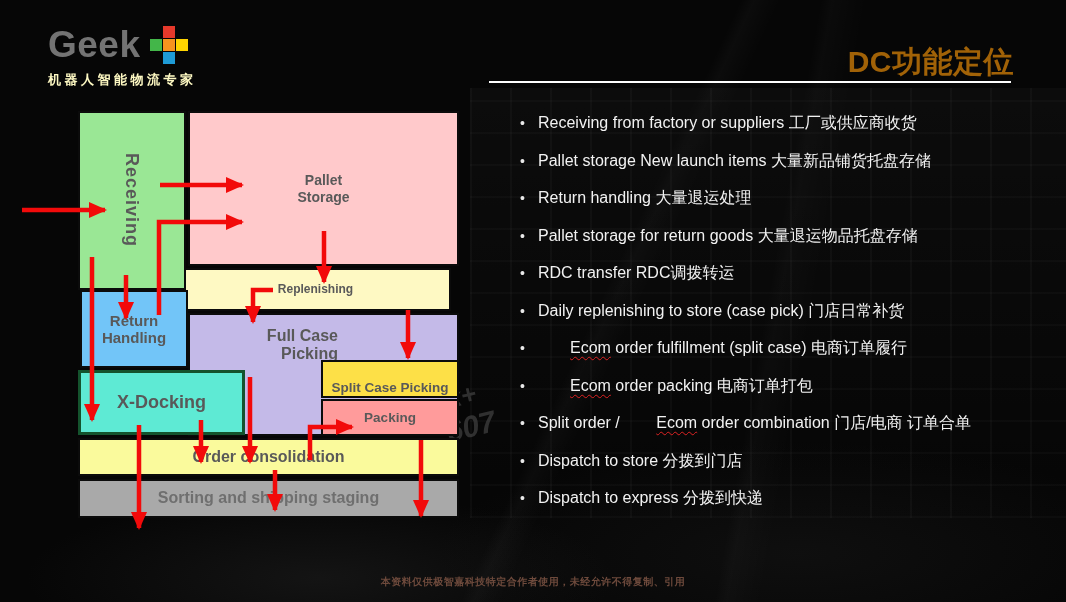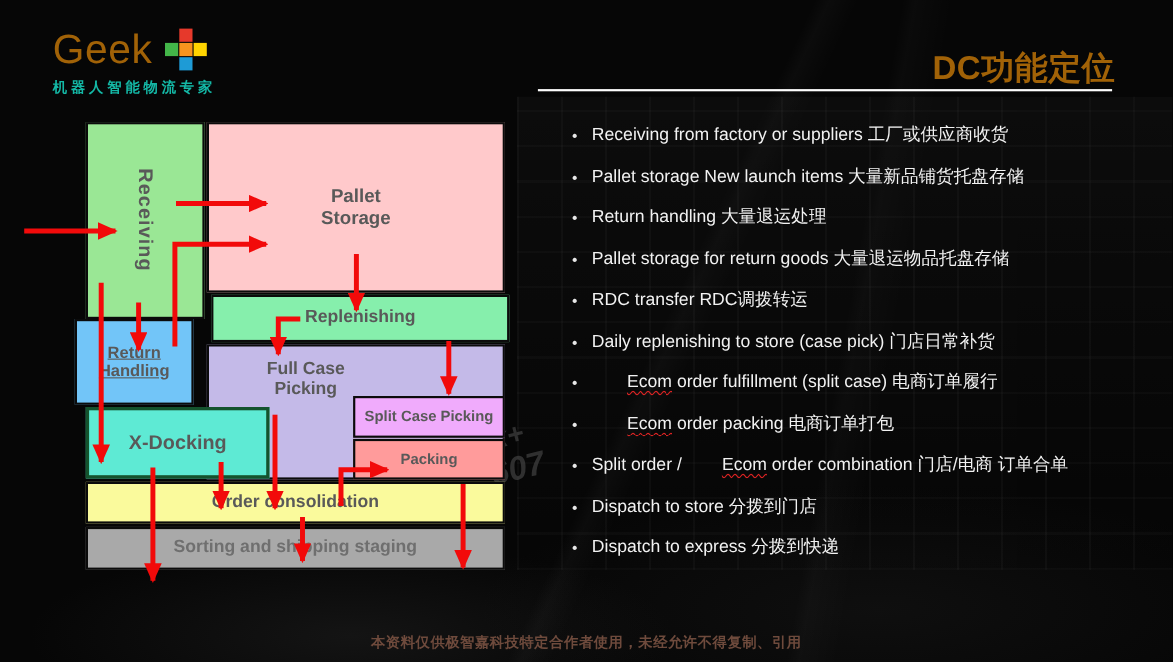--- a/index.html
+++ b/index.html
@@ -20,51 +20,51 @@
   .bg-racks{
     position:absolute;left:470px;top:88px;right:0;height:430px;
     background:
       repeating-linear-gradient(90deg, rgba(255,255,255,0.05) 0 2px, transparent 2px 40px),
       repeating-linear-gradient(0deg, rgba(255,255,255,0.04) 0 2px, transparent 2px 32px),
       linear-gradient(180deg, rgba(45,45,45,0.30), rgba(12,12,12,0.05));
     opacity:.55;
   }
   
   .logo{position:absolute;left:48px;top:24px;}
-  .logo-word{font-size:37px;font-weight:normal;color:#a16207;letter-spacing:0.5px;display:inline-block;}
+  .logo-word{font-size:37px;font-weight:bold;color:#737373;letter-spacing:0.5px;display:inline-block;}
   .logo-plus{position:absolute;left:102px;top:2px;width:38px;height:38px;display:inline-block;}
   .logo-plus i{position:absolute;width:12px;height:12px;display:block;}
   .p-top{left:13px;top:0;background:#e6392b;}
   .p-left{left:0;top:13px;background:#43b649;}
   .p-center{left:13px;top:13px;background:#f7941e;}
   .p-right{left:26px;top:13px;background:#ffd400;}
   .p-bottom{left:13px;top:26px;background:#1e9bd6;}
-  .logo-tagline{display:block;margin-top:5px;font-size:13px;color:#14b8a6;letter-spacing:3.5px;font-weight:bold;}
+  .logo-tagline{display:block;margin-top:5px;font-size:13px;color:#fef9c3;letter-spacing:3.5px;font-weight:bold;}
   .page-title{
     position:absolute;top:42px;right:52px;
     color:#a16207;font-size:30px;font-weight:800;letter-spacing:0.5px;
   }
   .title-rule{position:absolute;left:489px;top:81px;width:522px;height:2px;background:#fdfdfd;}
   
   .diagram{position:absolute;left:0;top:95px;width:490px;height:460px;}
   .dbox{
     position:absolute;border:2px solid #0b0b0b;box-sizing:border-box;z-index:2;
     display:flex;align-items:center;justify-content:center;text-align:center;
     color:#595959;font-weight:bold;white-space:pre-line;line-height:1.15;
   }
   .b-receiving{left:78px;top:16px;width:108px;height:179px;background:#9ae795;}
   .b-receiving .vlabel{writing-mode:vertical-rl;font-size:18px;letter-spacing:1px;}
-  .b-pallet{left:188px;top:16px;width:271px;height:155px;background:#ffc9cb;font-size:17px;}
-  .b-replenishing{left:192px;top:173px;width:271px;height:43px;background:#86efac;font-size:16px;}
+  .b-pallet{left:188px;top:16px;width:271px;height:155px;background:#ffc9cb;font-size:14px;}
+  .b-replenishing{left:180px;top:173px;width:271px;height:43px;background:#fef9c3;font-size:12px;}
   .b-fullcase{left:188px;top:218px;width:271px;height:123px;background:#c4bae8;
     align-items:flex-start;justify-content:flex-start;}
-  .b-fullcase .flabel{margin:12px 0 0 28px;width:120px;text-align:center;font-size:16px;font-weight:600;}
-  .b-splitcase{left:321px;top:265px;width:138px;height:38px;background:#f0abfc;font-size:13.5px;font-weight:600;}
+  .b-fullcase .flabel{margin:12px 0 0 28px;width:120px;text-align:right;font-size:16px;font-weight:600;}
+  .b-splitcase{left:321px;top:265px;width:138px;height:38px;background:#fde047;font-size:13.5px;font-weight:600;align-items:flex-end;}
   .b-packing{left:321px;top:304px;width:138px;height:37px;background:#ff9b9b;font-size:13.5px;font-weight:600;}
-  .b-return{left:68px;top:195px;width:108px;height:78px;background:#72c5f8;font-size:15px;text-decoration:underline;}
+  .b-return{left:80px;top:195px;width:108px;height:78px;background:#72c5f8;font-size:15px;}
   .b-xdock{left:78px;top:275px;width:167px;height:65px;background:#5eead4;border:3px solid #14532d;font-size:18px;}
   .b-order{left:78px;top:343px;width:381px;height:38px;background:#fafa9c;font-size:16px;font-weight:600;}
   .b-sorting{left:78px;top:384px;width:381px;height:39px;background:#a9a9a9;color:#6f6f6f;font-size:16px;font-weight:600;}
   .arrows{position:absolute;left:0;top:0;width:490px;height:460px;z-index:3;pointer-events:none;}
   .watermark{
     position:absolute;left:436px;top:287px;z-index:1;
     color:rgba(82,82,82,0.55);font-style:italic;font-weight:bold;
     transform:rotate(-14deg);line-height:1.1;
   }
   .watermark .w1{font-size:26px;display:block;}
@@ -73,21 +73,21 @@
   .bullets{position:absolute;left:520px;top:112px;width:520px;z-index:4;list-style:none;margin:0;padding:0;}
   .bullets li{
     color:#f2f2f2;font-size:16px;line-height:22px;margin-bottom:15.5px;
     display:flex;align-items:flex-start;
   }
   .bullets .dot{width:18px;flex:0 0 18px;font-size:14px;color:#e8e8e8;}
   .wavy{text-decoration:underline wavy #d22; text-decoration-thickness:1px; text-underline-offset:3px;margin-left:32px;}
   
   .footer{
     position:absolute;left:0;right:0;top:575px;text-align:center;
-    color:#6e4a3c;font-size:13px;font-weight:bold;letter-spacing:0.5px;z-index:4;
+    color:#6e4a3c;font-size:10px;font-weight:bold;letter-spacing:0.5px;z-index:4;
   }
 </style>
 </head>
 <body>
 
 <div class="bg-streaks"></div>
 <div class="bg-racks"></div>
 
 <div class="logo">
   <span class="logo-word">Geek</span>

